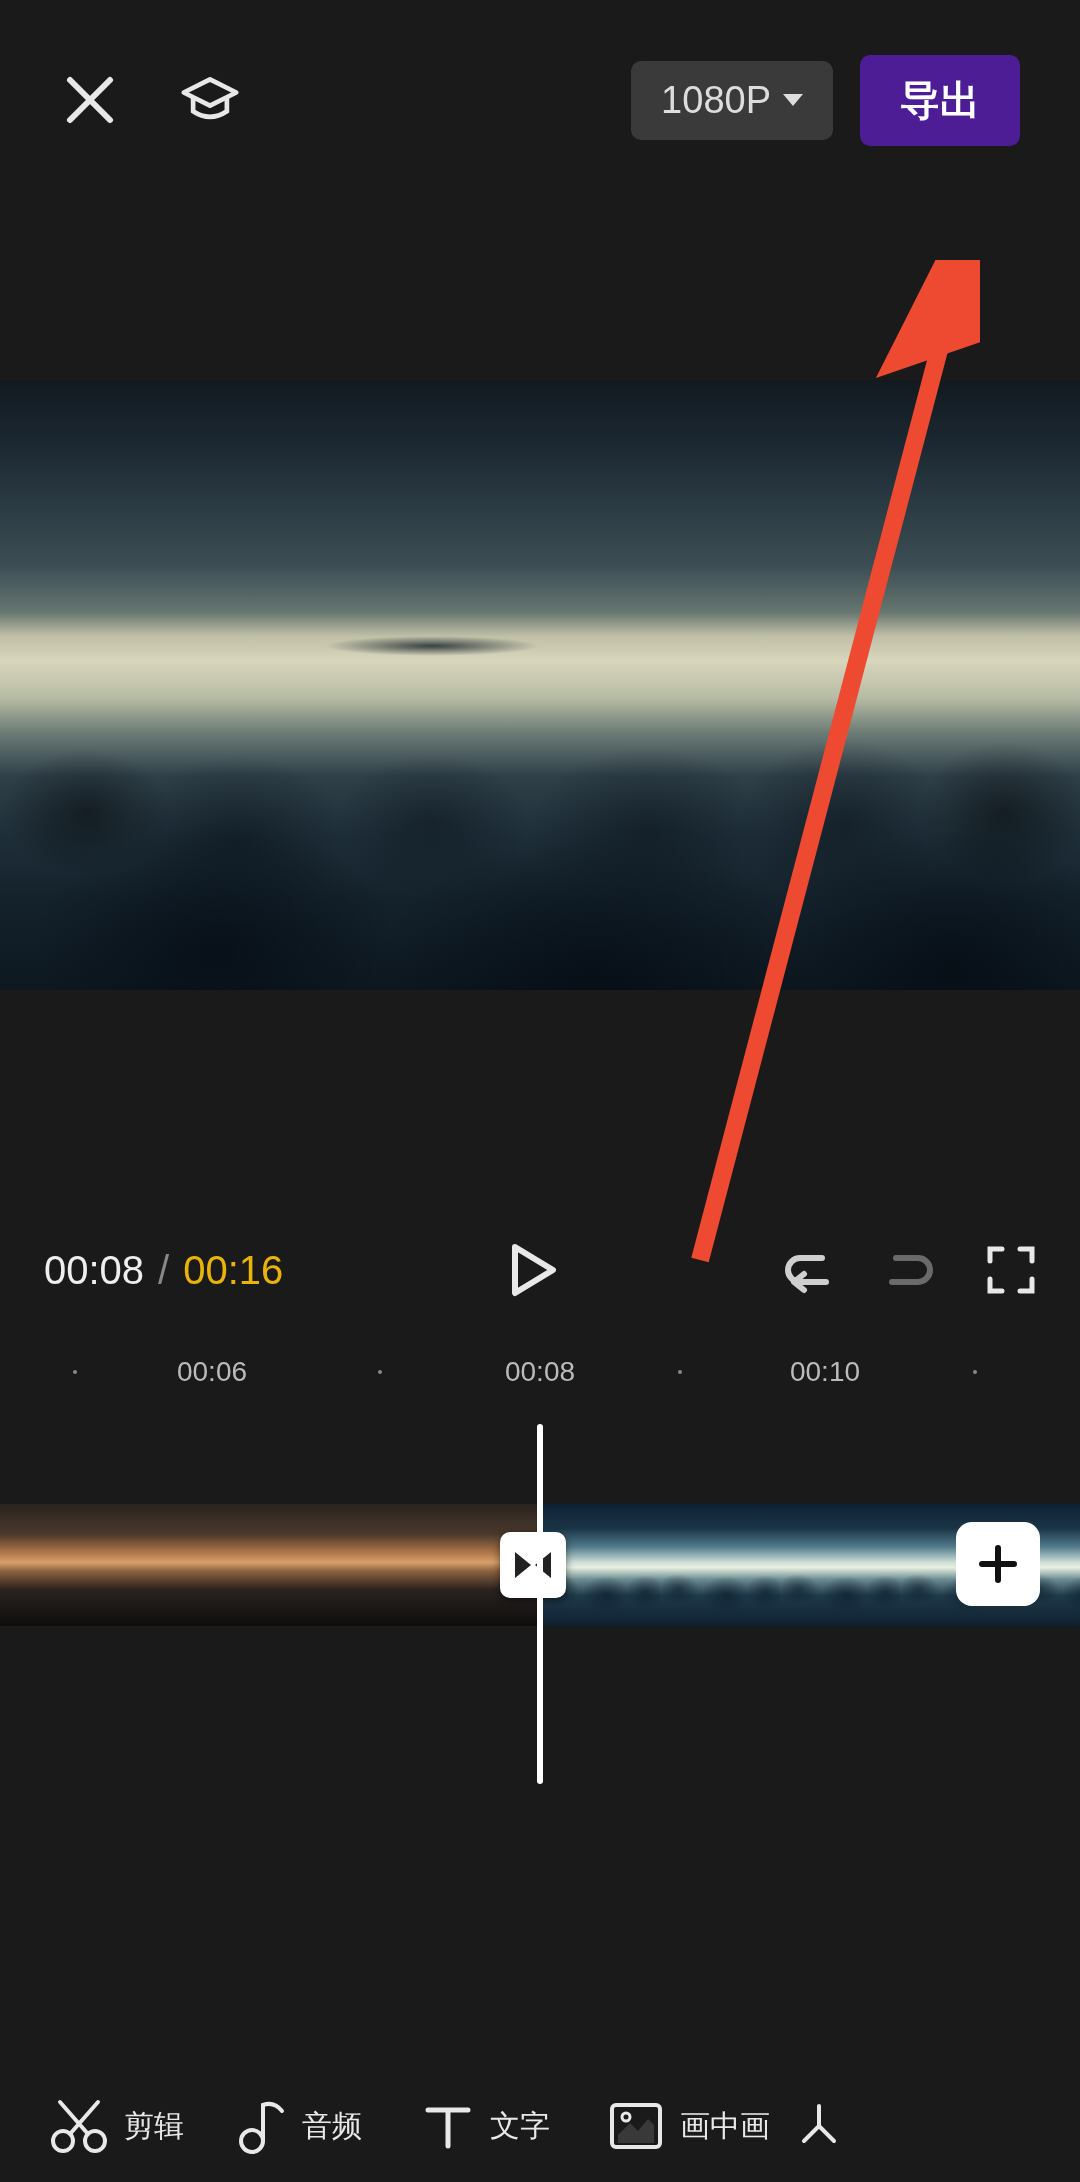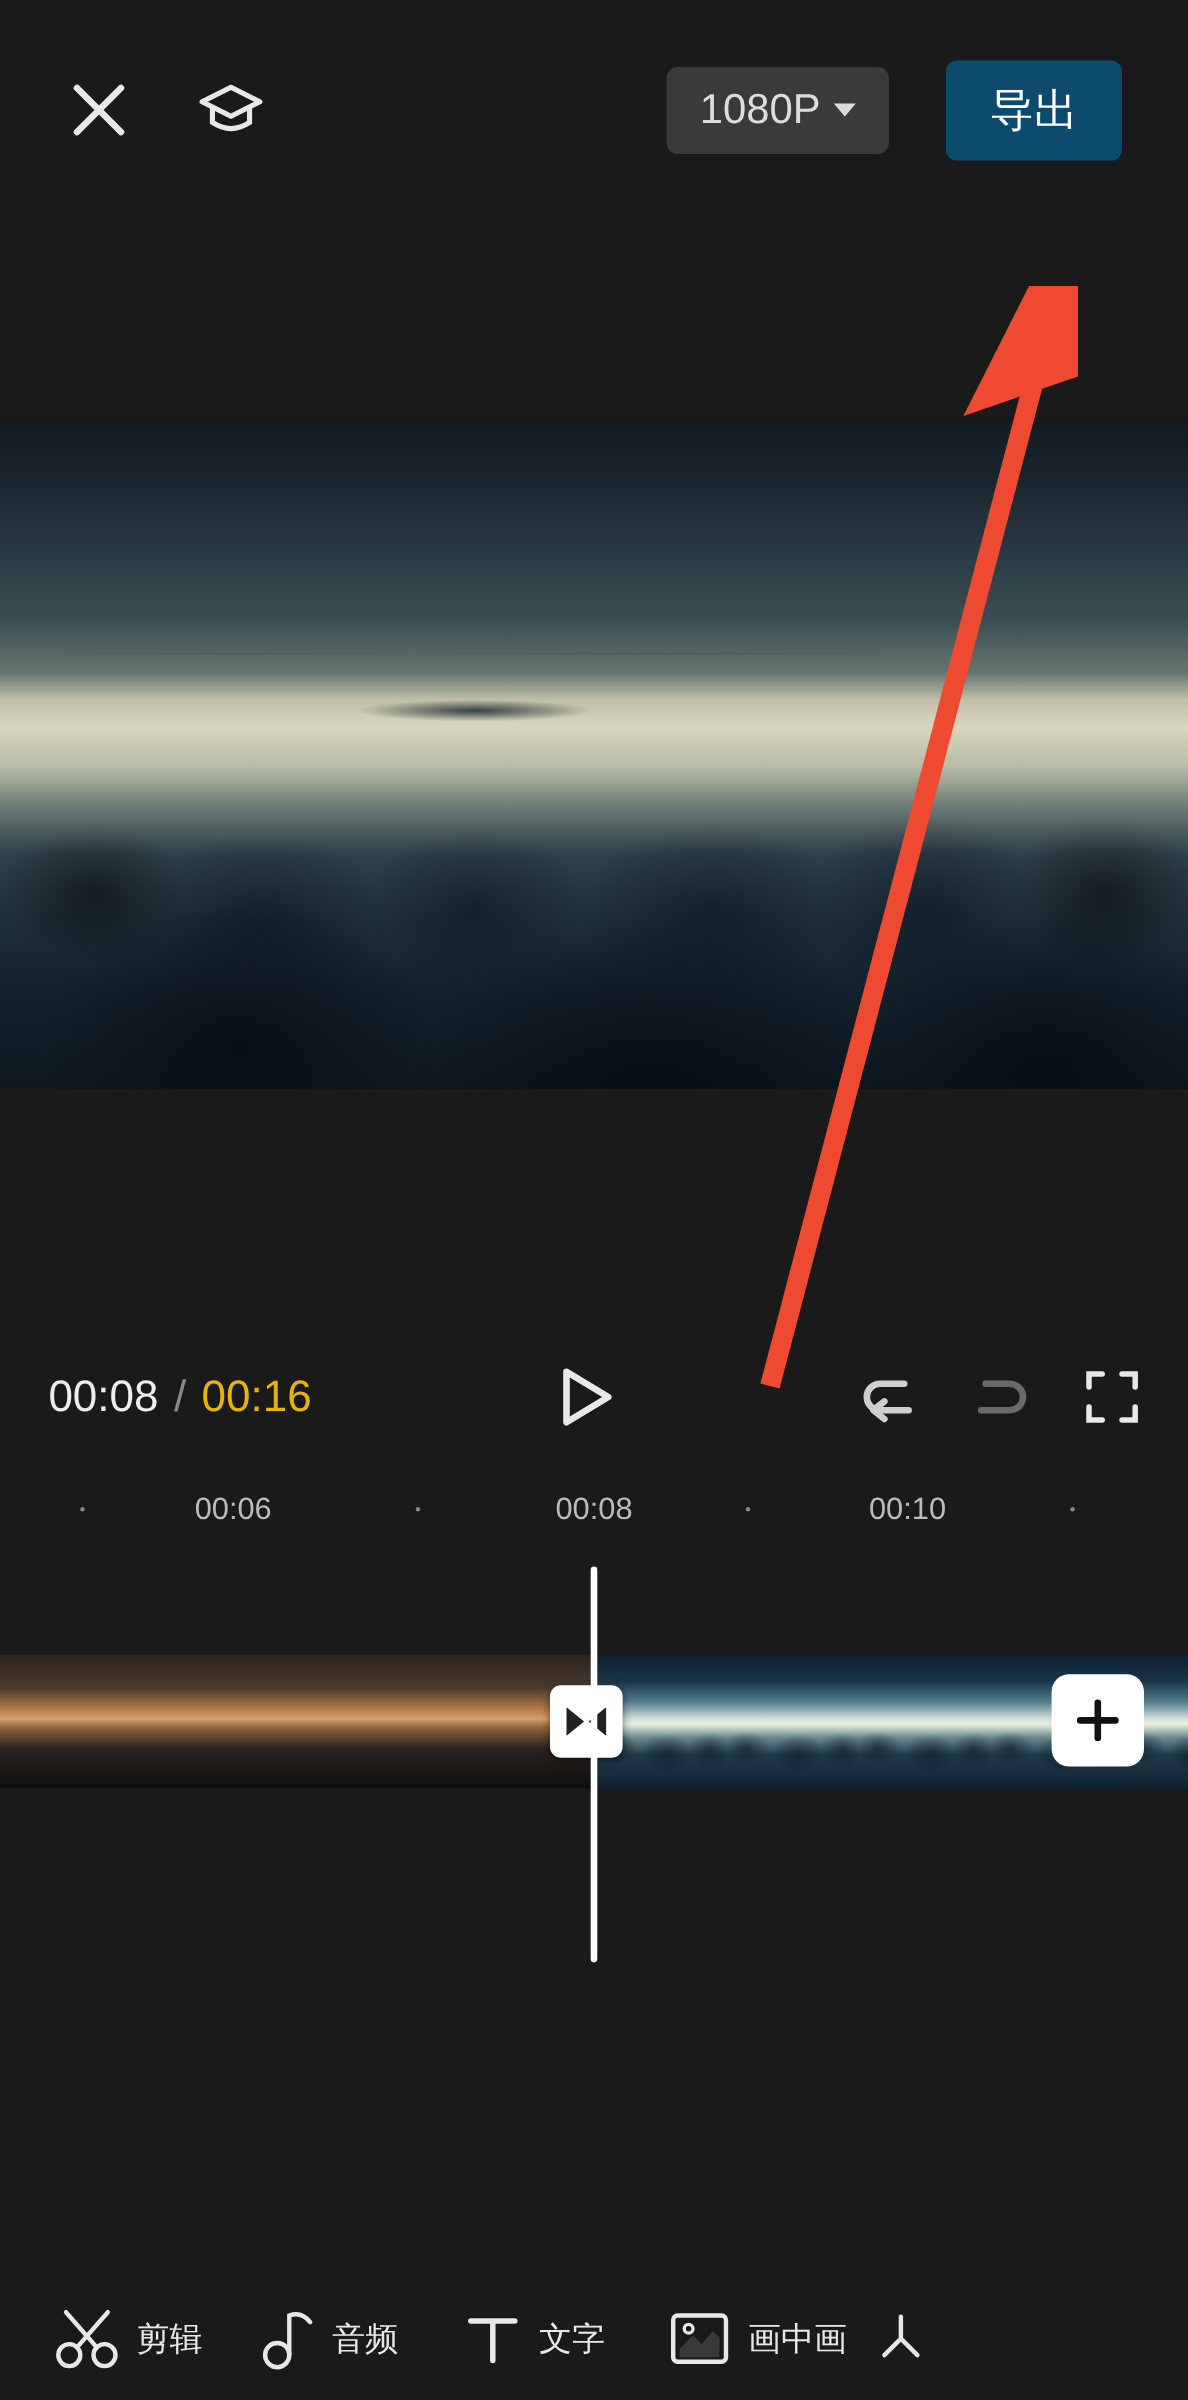--- a/index.html
+++ b/index.html
@@ -15,21 +15,21 @@
 
   
   .header {
     height: 200px;
     display: flex;
     align-items: center;
     justify-content: space-between;
     padding: 0 60px;
   }
   .header-left { display: flex; align-items: center; gap: 60px; }
-  .header-right { display: flex; align-items: center; gap: 52px; }
+  .header-right { display: flex; align-items: center; gap: 27px; }
   .icon-btn {
     width: 60px; height: 60px;
     display: flex; align-items: center; justify-content: center;
     cursor: pointer;
   }
   .chip-btn {
     background: #3a3a3a;
     border-radius: 10px;
     padding: 18px 30px;
     font-size: 38px;
@@ -37,26 +37,26 @@
     display: flex; align-items: center; gap: 12px;
     cursor: pointer;
   }
   .chip-btn .caret {
     width: 0; height: 0;
     border-left: 10px solid transparent;
     border-right: 10px solid transparent;
     border-top: 12px solid #ddd;
   }
   .export-btn {
-    background: #0c4a6e;
+    background: #4c1d95;
     border-radius: 10px;
     padding: 18px 40px;
     font-size: 40px;
     color: #fff;
-    font-weight: 400;
+    font-weight: 700;
     cursor: pointer;
     text-align: right;
   }
 
   
   .preview {
     width: 100%;
     height: 610px;
     margin-top: 180px;
     position: relative;

